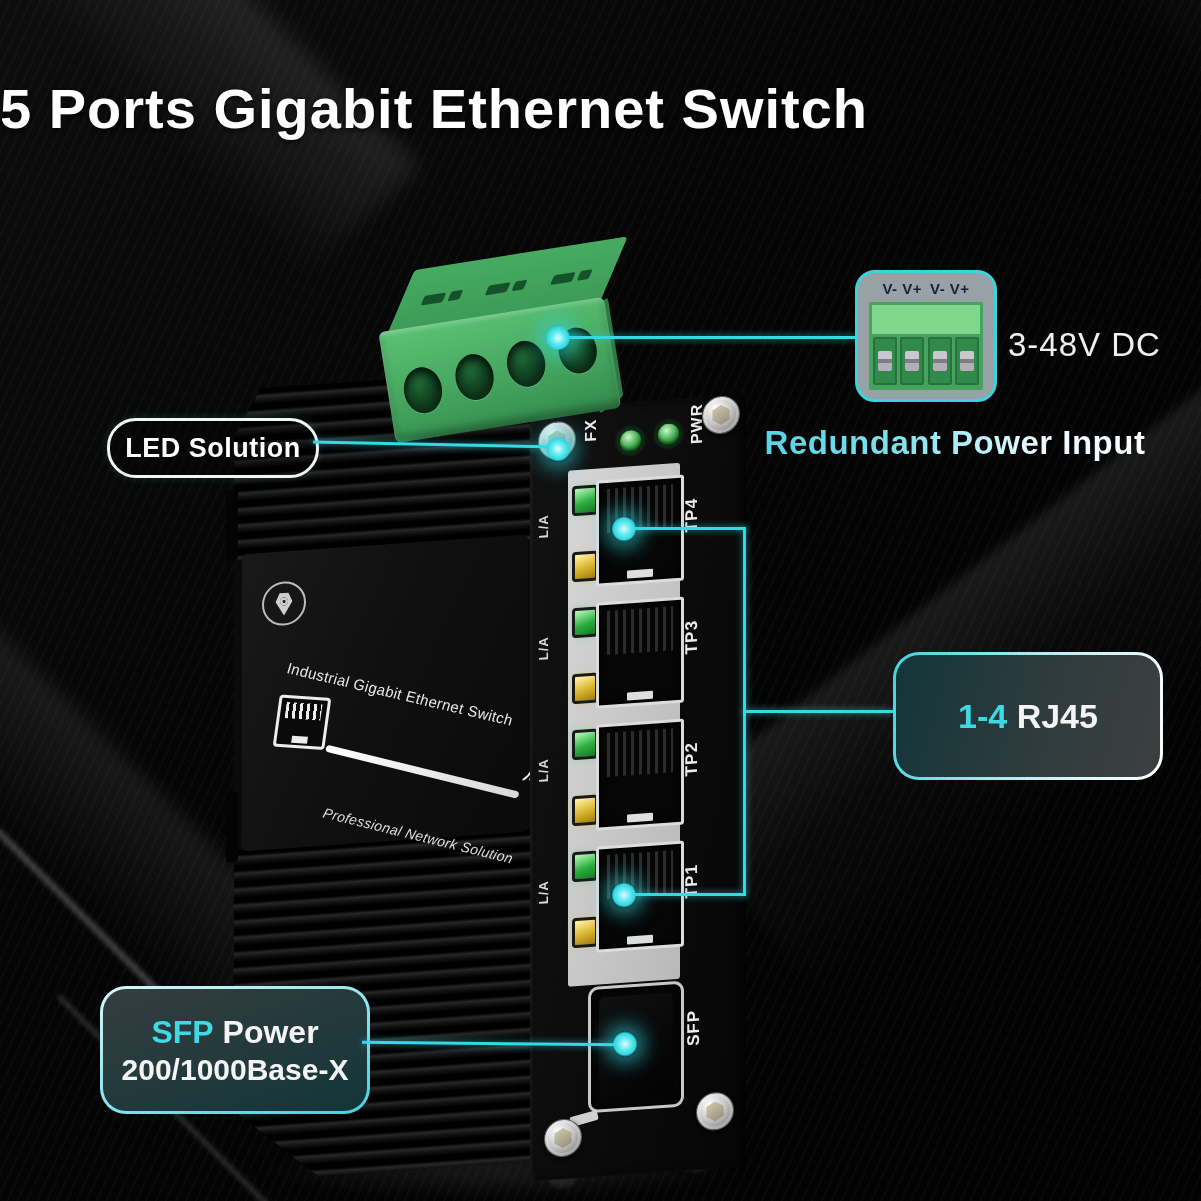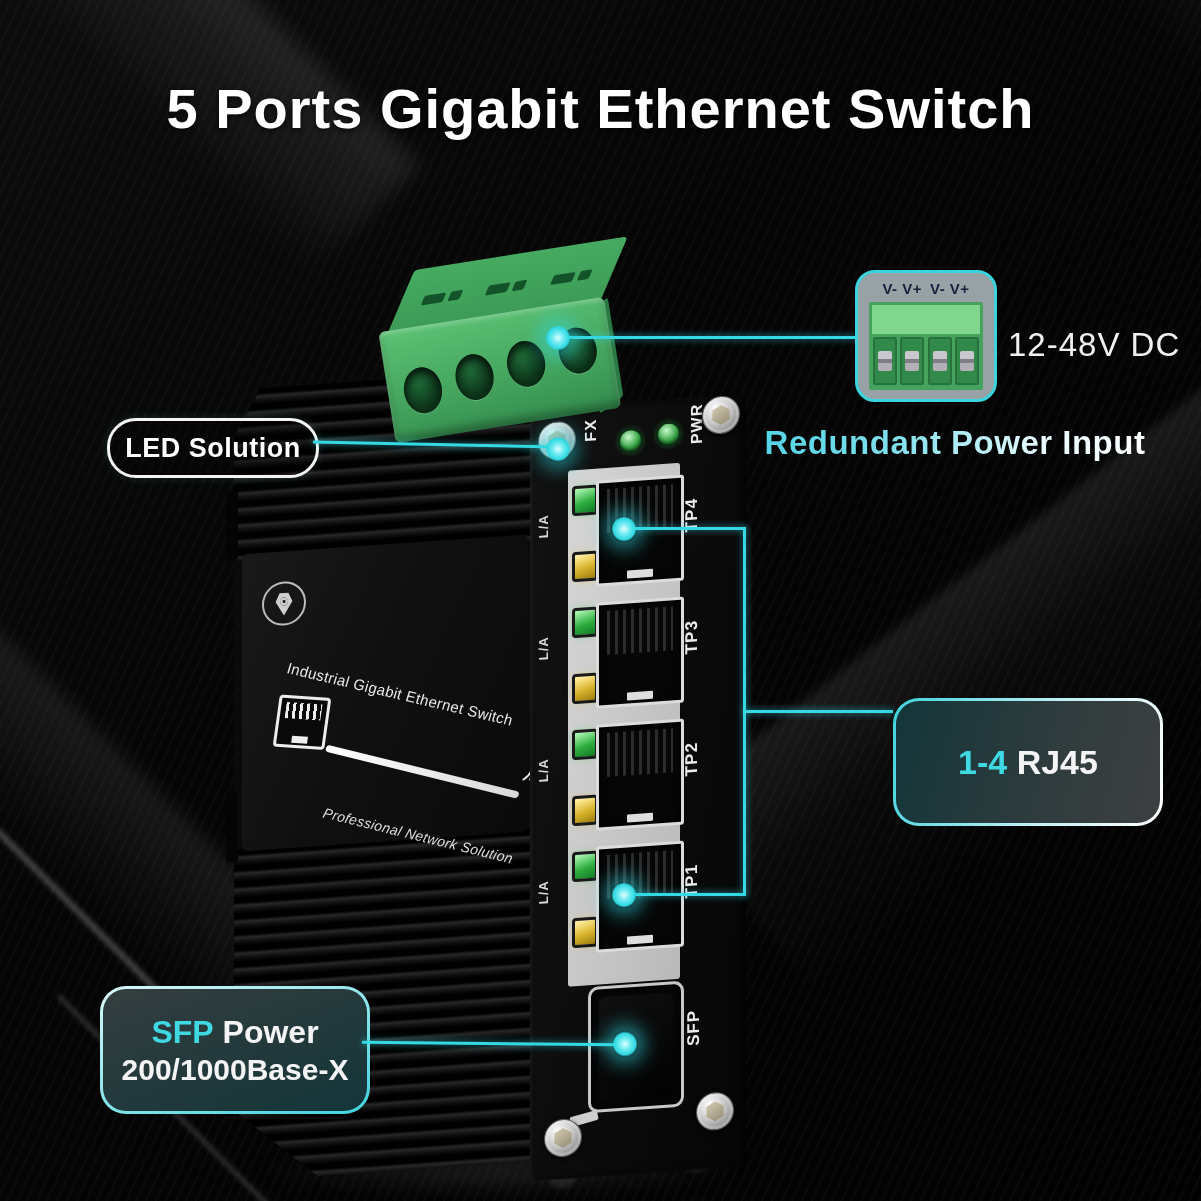--- a/index.html
+++ b/index.html
@@ -20,21 +20,21 @@
          background:rgba(255,255,255,.15);filter:blur(2px);}
   .band5{left:680px;top:520px;width:820px;height:320px;transform:rotate(-38deg);
          background:linear-gradient(180deg,rgba(255,255,255,.09) 0%,rgba(255,255,255,.025) 35%,rgba(0,0,0,0) 75%);
          filter:blur(5px);}
   .band6{left:960px;top:-60px;width:460px;height:110px;transform:rotate(45deg);
          background:linear-gradient(180deg,rgba(255,255,255,.05),rgba(255,255,255,0));filter:blur(8px);}
   .texture{position:absolute;inset:0;z-index:2;pointer-events:none;
          background:repeating-linear-gradient(115deg,rgba(255,255,255,.022) 0 2px,rgba(255,255,255,0) 2px 9px);}
 
   
-  .title{left:0;right:0;top:76px;text-align:center;color:#fff;font-size:56px;font-weight:bold;
+  .title{left:0;right:0;top:76px;color:#fff;font-size:56px;font-weight:bold;
          letter-spacing:1px;text-shadow:0 2px 6px rgba(0,0,0,.8);z-index:10;}
 
   
   .device{left:234px;top:330px;width:512px;height:852px;transform:skewY(-4deg);
           transform-origin:0 0;z-index:5;}
   .housing{left:0;top:60px;width:300px;height:792px;background:#0a0a0a;
            clip-path:polygon(0 6%,9% 0,100% 0,100% 100%,28% 100%,0 91%);}
   .fins{left:0;right:0;background:repeating-linear-gradient(180deg,#000 0 5px,#262626 8px,#101010 12px,#000 16px);}
   .fins-top{top:0;height:170px;}
   .fins-bottom{top:460px;height:332px;}
@@ -165,21 +165,21 @@
         border-radius:2px;}
   .voltage{left:1008px;top:326px;font-size:33px;color:#f0f0f0;letter-spacing:1px;}
   .power-caption{left:755px;top:424px;width:400px;text-align:center;font-size:33px;font-weight:bold;
         background:linear-gradient(90deg,#4fd4e6 0%,#7fe0ec 35%,#e9fbff 72%,#ffffff 100%);
         -webkit-background-clip:text;background-clip:text;color:transparent;letter-spacing:.5px;}
 
   .gbox{position:absolute;padding:3px;border-radius:26px;z-index:20;}
   .gbox-inner{border-radius:23px;background:rgba(6,9,10,.78);width:100%;height:100%;
         display:flex;flex-direction:column;align-items:center;justify-content:center;gap:2px;box-sizing:border-box;}
   .rj45-box{left:893px;top:652px;width:264px;height:122px;
-        background:linear-gradient(105deg,#3fd3de,#bdeff4 55%,#ffffff);margin-top:46px;}
+        background:linear-gradient(105deg,#3fd3de,#bdeff4 55%,#ffffff);}
   .sfp-box{left:100px;top:986px;width:264px;height:122px;
         background:linear-gradient(160deg,#d9f7f9,#3fd3de);}
   .cb-line{font-weight:bold;color:#f4f4f4;white-space:nowrap;}
   .rj45-box .l1{font-size:34px;} .rj45-box .l2{font-size:31px;}
   .sfp-box .l1{font-size:32px;} .sfp-box .l2{font-size:30px;}
   .cyan{color:#3fd9e4;}
 </style>
 </head>
 <body>
 
@@ -339,21 +339,21 @@
         </div>
       <div class="slot">
           <span class="tscrew"></span>
         </div>
       <div class="slot">
           <span class="tscrew"></span>
         </div>
     </div>
   </div>
 </div>
-<div class="abs voltage anno">12-48V DC</div>
+<div class="abs voltage anno">3-48V DC</div>
 <div class="abs power-caption anno">Redundant Power Input</div>
 
 <div class="glow-dot" style="left:611px;top:516px;"></div>
 <div class="glow-dot" style="left:611px;top:882px;"></div>
 <div class="cline" style="left:624px;top:527px;width:122px;"></div>
 <div class="cline" style="left:624px;top:893px;width:122px;"></div>
 <div class="cline v" style="left:743px;top:527px;height:369px;"></div>
 <div class="cline" style="left:743px;top:710px;width:150px;"></div>
 <div class="gbox rj45-box">
   <div class="gbox-inner">

